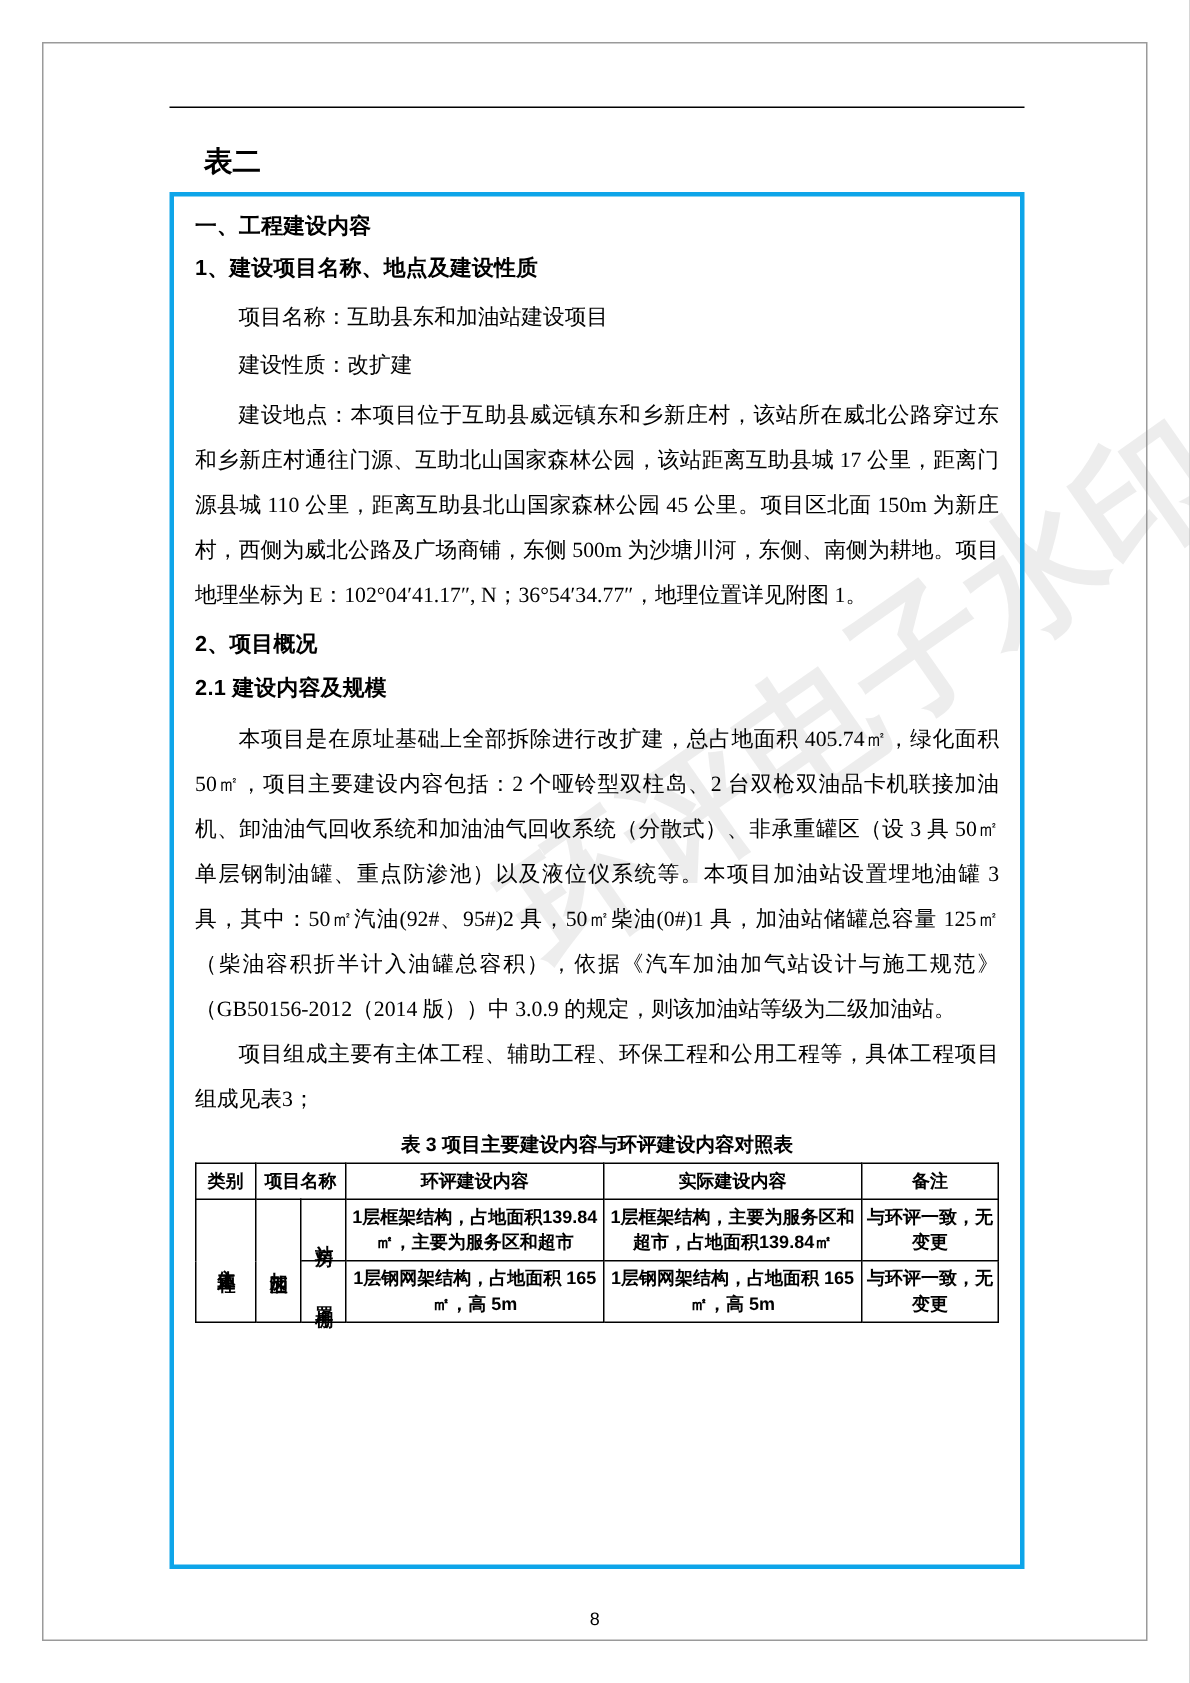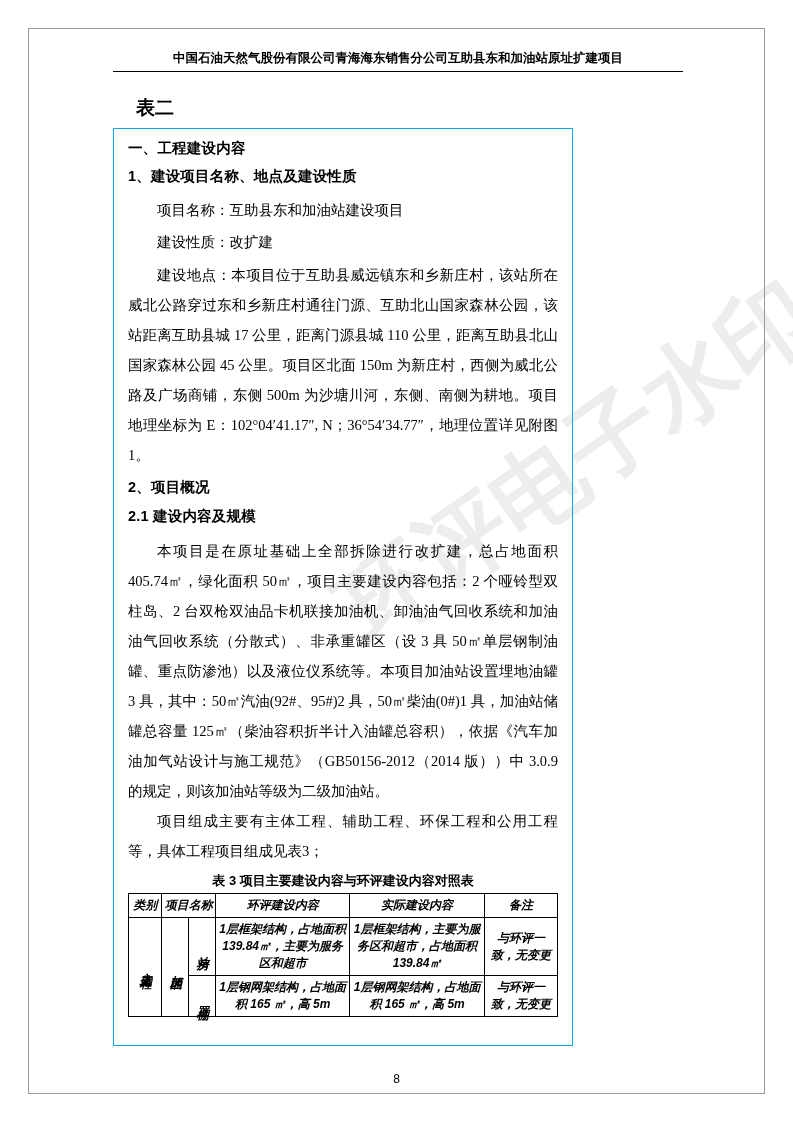--- a/index.html
+++ b/index.html
@@ -50,23 +50,23 @@
     left: 136px;
     top: 95px;
     font-size: 19px;
     font-weight: bold;
     font-family: "Liberation Sans", "DejaVu Sans", sans-serif;
   }
   .content-box {
     position: absolute;
     left: 113px;
     top: 128px;
-    width: 460px;
+    width: 570px;
     height: 918px;
-    border: 1px solid #0ea5e9;
+    border: 3px solid #0ea5e9;
     box-sizing: border-box;
     padding: 6px 14px 0 14px;
   }
   .h1 {
     font-size: 14.5px;
     font-weight: bold;
     font-family: "Liberation Sans", "DejaVu Sans", sans-serif;
     margin: 4px 0 9px 0;
     letter-spacing: 0.2px;
   }
@@ -105,21 +105,20 @@
     font-size: 12px;
     font-family: "Liberation Sans", "DejaVu Sans", sans-serif;
   }
   table.maintbl td, table.maintbl th {
     border: 1px solid #000;
     text-align: center;
     vertical-align: middle;
     padding: 3px 2px;
     line-height: 17px;
     font-weight: bold;
-    font-style: italic;
   }
   .col-a { width: 36px; }
   .col-b { width: 56px; margin-top: 44px; }
   .col-c { width: 175px; }
   .col-d { width: 175px; }
   .col-e { width: 90px; }
   .vert {
     writing-mode: vertical-rl;
     text-orientation: upright;
     letter-spacing: 2px;
@@ -150,21 +149,20 @@
 </style>
 </head>
 <body>
 
 <div class="page">
 
   <div class="page-frame"></div>
 
   <div class="watermark">环评电子水印</div>
 
-  <div class="header">中国石油天然气股份有限公司青海海东销售分公司互助县东和加油站原址扩建项目</div>
   <div class="header-rule"></div>
 
   <div class="biaoer">表二</div>
 
   <div class="content-box">
 
     <div class="h1">一、工程建设内容</div>
 
     <div class="h2">1、建设项目名称、地点及建设性质</div>
 

